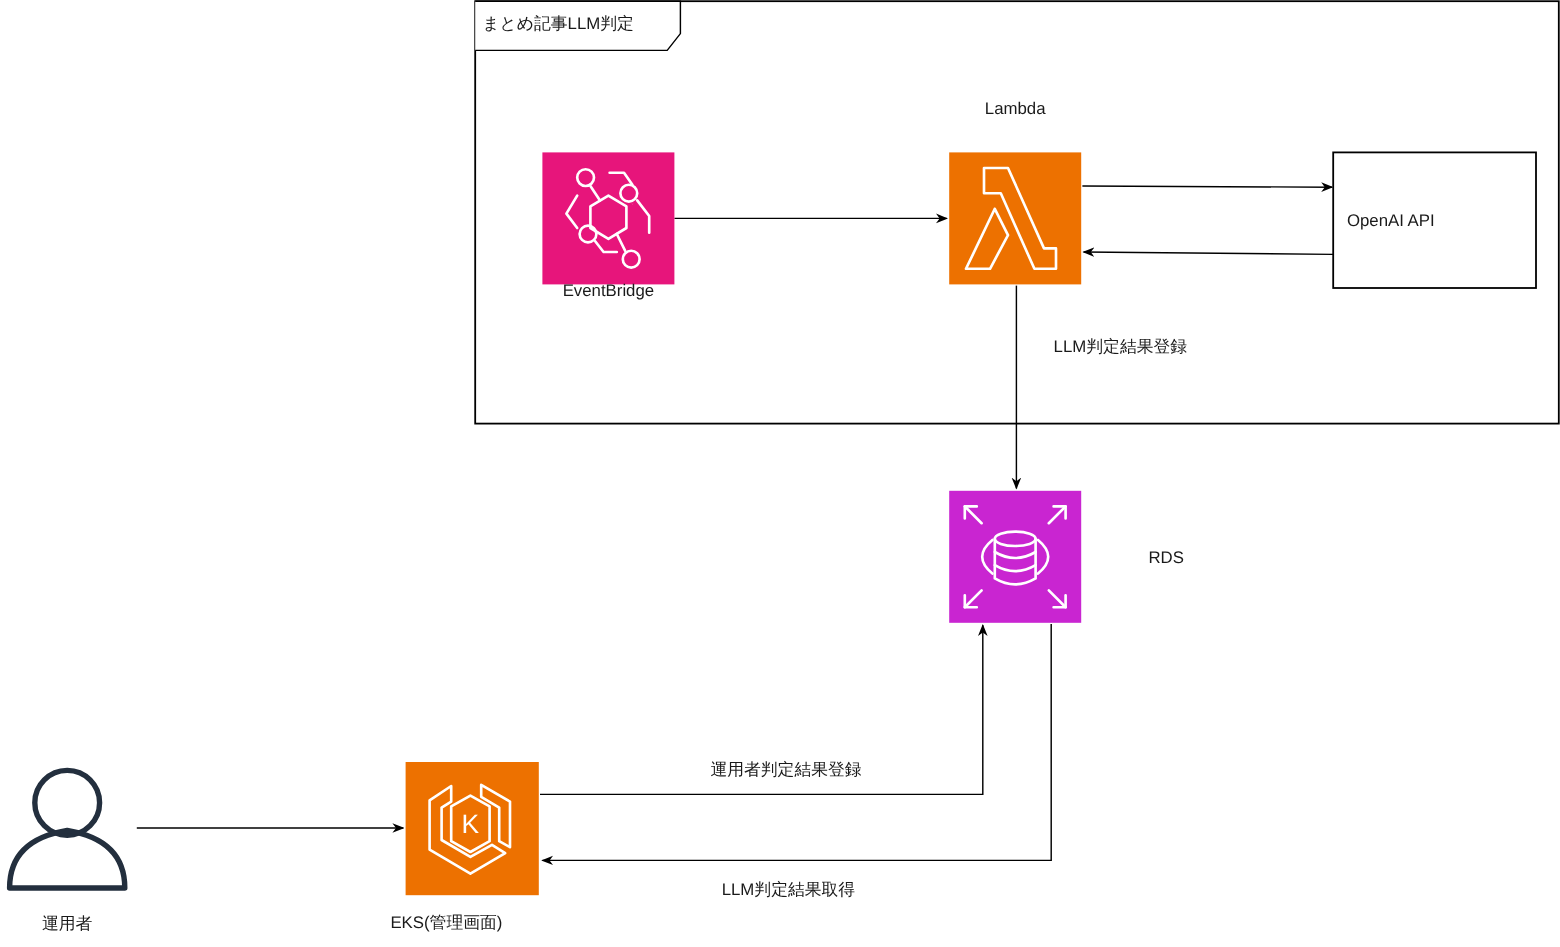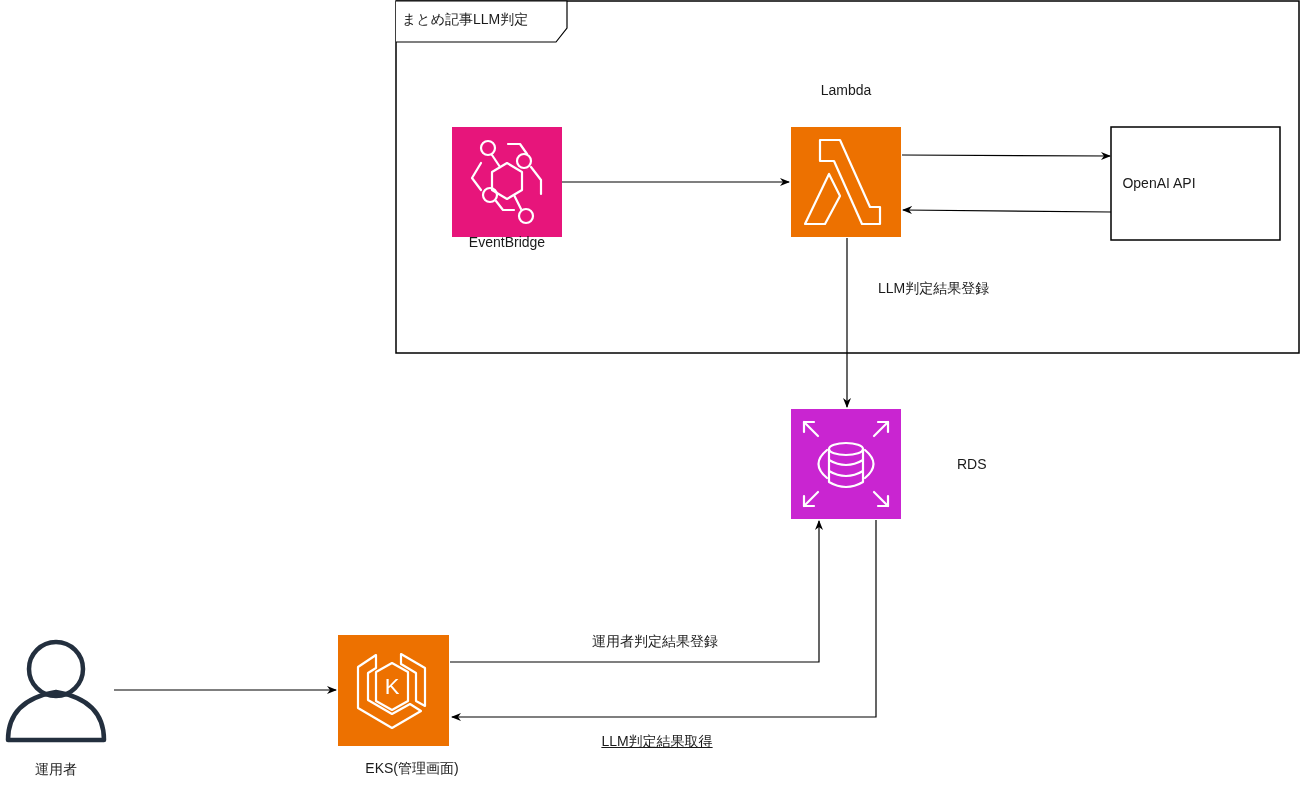--- a/index.html
+++ b/index.html
@@ -98,18 +98,18 @@
     <path d="M8,740 L104,740 Q104,700 56,692 Q8,700 8,740 Z"></path>
   </g>
 </svg>
 
 <div class="lbl" style="left:402px; top:11px; font-size:14px;">まとめ記事LLM判定</div>
 
 <div class="lbl c" style="left:507px; top:234px;">EventBridge</div>
 <div class="lbl c" style="left:846px; top:82px;">Lambda</div>
 <div class="lbl c" style="left:1159px; top:175px;">OpenAI API</div>
 <div class="lbl" style="left:918px; top:456px;margin-left:39px;">RDS</div>
-<div class="lbl c" style="left:412px; top:760px;">EKS(管理画面)</div>
+<div class="lbl c" style="left:372px; top:760px;">EKS(管理画面)</div>
 <div class="lbl c" style="left:56px; top:761px;font-family:Liberation Mono, monospace;">運用者</div>
 
 <div class="lbl" style="left:878px; top:280px;">LLM判定結果登録</div>
 <div class="lbl c" style="left:655px; top:633px;">運用者判定結果登録</div>
-<div class="lbl c" style="left:657px; top:733px;text-decoration:underline;">LLM判定結果取得</div>
+<div class="lbl c" style="left:657px; top:733px;">LLM判定結果取得</div>
 
 </body></html>

